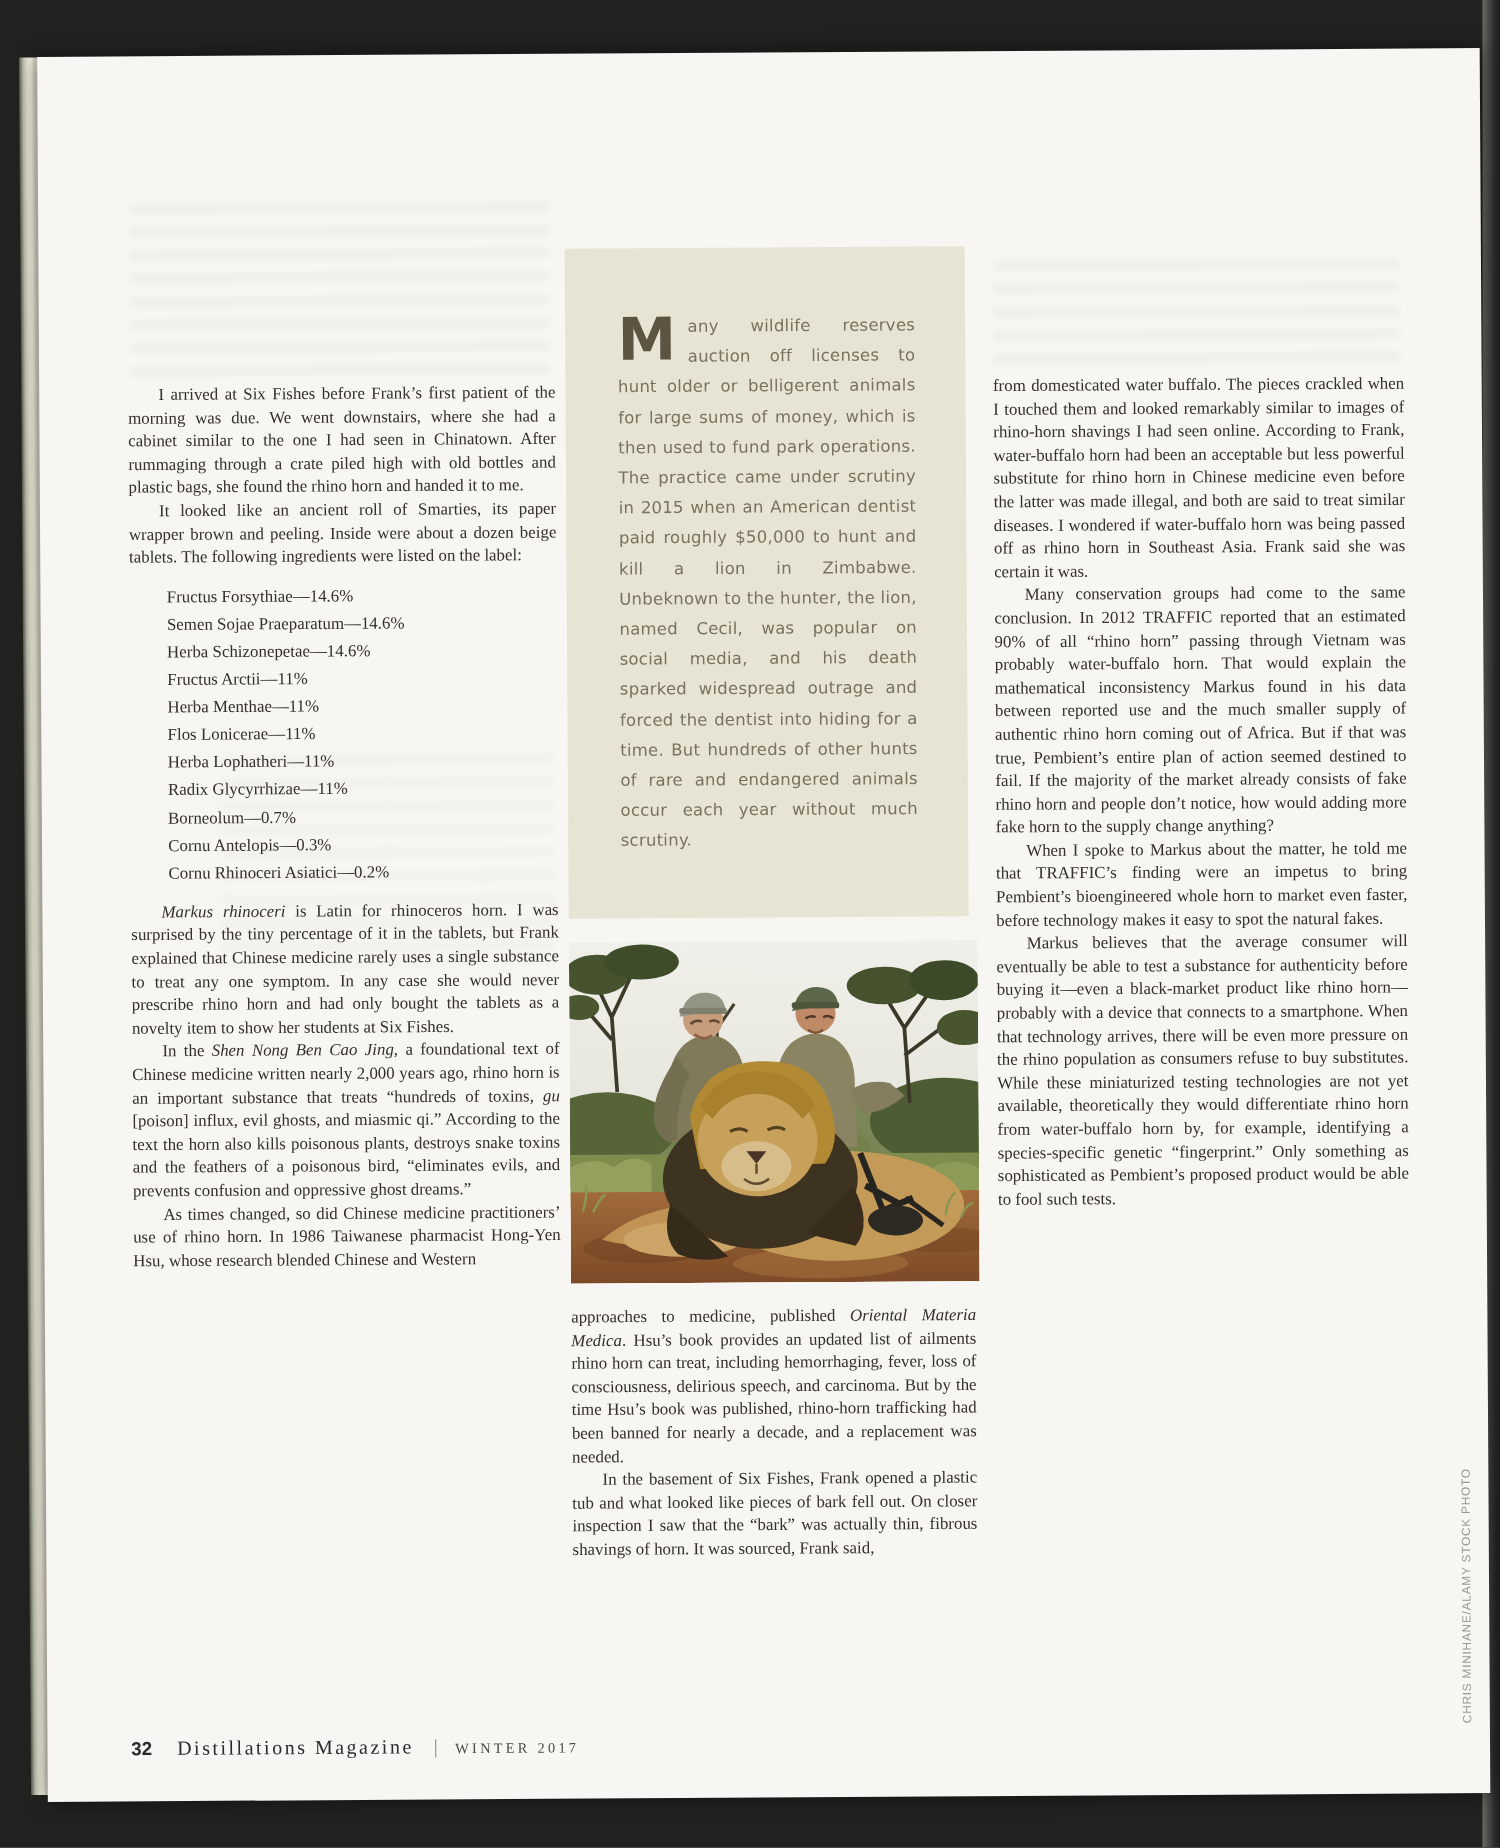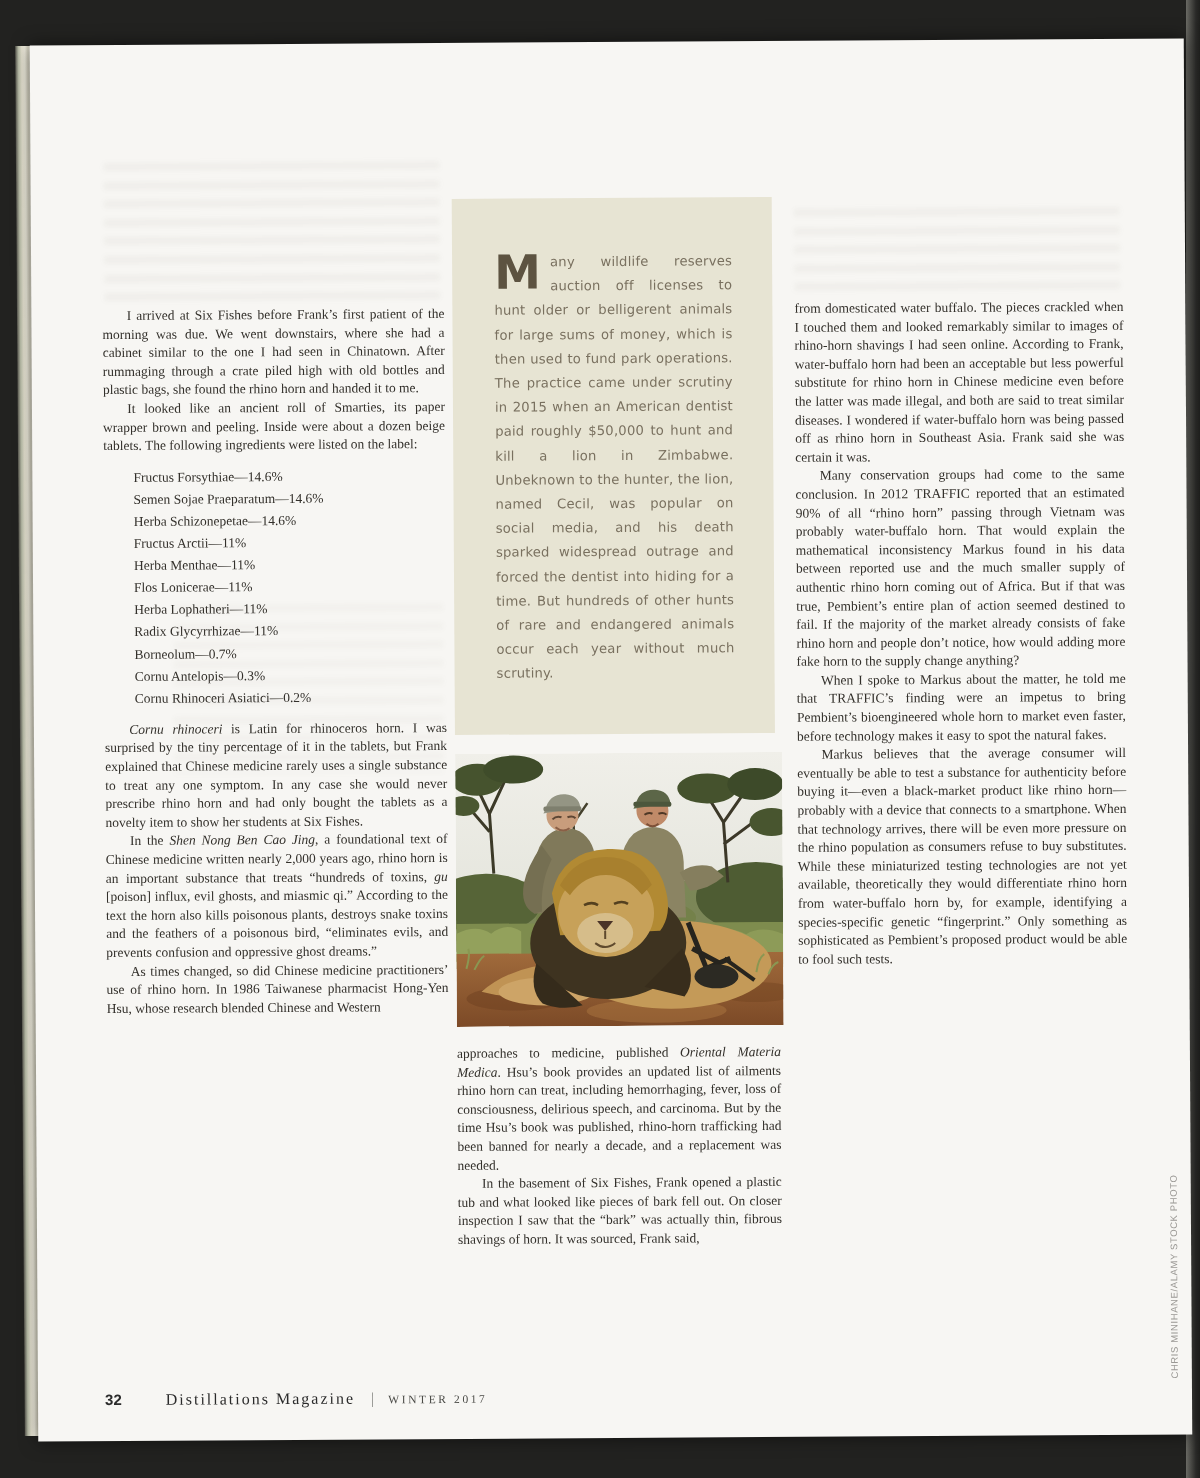--- a/index.html
+++ b/index.html
@@ -131,21 +131,21 @@
     top: 1346px;
     display: flex;
     align-items: baseline;
     white-space: nowrap;
   }
   .page-number {
     font-family: "Liberation Sans", sans-serif;
     font-weight: bold;
     font-size: 15px;
     color: #2b2b2b;
-    margin-right: 44px;
+    margin-right: 20px;
   }
   .magazine-name {
     font-family: "Liberation Serif", serif;
     font-size: 16px;
     letter-spacing: 2px;
     color: #2b2b2b;
   }
   .footer-divider {
     font-size: 16px;
     color: #8a8a86;
@@ -198,21 +198,21 @@
           <li>Fructus Arctii—11%</li>
           <li>Herba Menthae—11%</li>
           <li>Flos Lonicerae—11%</li>
           <li>Herba Lophatheri—11%</li>
           <li>Radix Glycyrrhizae—11%</li>
           <li>Borneolum—0.7%</li>
           <li>Cornu Antelopis—0.3%</li>
           <li>Cornu Rhinoceri Asiatici—0.2%</li>
         </ul>
       <p class="noindent" style="text-indent:1.8em;">
-        <span class="em">Cornu rhinoceri</span><span> is Latin for rhinoceros horn. I was surprised by the tiny percentage of it in the tablets, but Frank explained that Chinese medicine rarely uses a single substance to treat any one symptom. In any case she would never prescribe rhino horn and had only bought the tablets as a novelty item to show her students at Six Fishes.</span>
+        <span class="em">Markus rhinoceri</span><span> is Latin for rhinoceros horn. I was surprised by the tiny percentage of it in the tablets, but Frank explained that Chinese medicine rarely uses a single substance to treat any one symptom. In any case she would never prescribe rhino horn and had only bought the tablets as a novelty item to show her students at Six Fishes.</span>
       </p>
       <p>
         <span>In the </span><span class="em">Shen Nong Ben Cao Jing</span><span>, a foundational text of Chinese medicine written nearly 2,000 years ago, rhino horn is an important substance that treats “hundreds of toxins, </span><span class="em">gu</span><span> [poison] influx, evil ghosts, and miasmic qi.” According to the text the horn also kills poisonous plants, destroys snake toxins and the feathers of a poisonous bird, “eliminates evils, and prevents confusion and oppressive ghost dreams.”</span>
       </p>
       <p>As times changed, so did Chinese medicine practitioners’ use of rhino horn. In 1986 Taiwanese pharmacist Hong-Yen Hsu, whose research blended Chinese and Western</p>
     </div>
 
     <div class="callout-box">
       <p class="callout-text">
         <span class="drop-cap">M</span><span>any wildlife reserves auction off licenses to hunt older or belligerent animals for large sums of money, which is then used to fund park operations. The practice came under scrutiny in 2015 when an American dentist paid roughly $50,000 to hunt and kill a lion in Zimbabwe. Unbeknown to the hunter, the lion, named Cecil, was popular on social media, and his death sparked widespread outrage and forced the dentist into hiding for a time. But hundreds of other hunts of rare and endangered animals occur each year without much scrutiny.</span>

